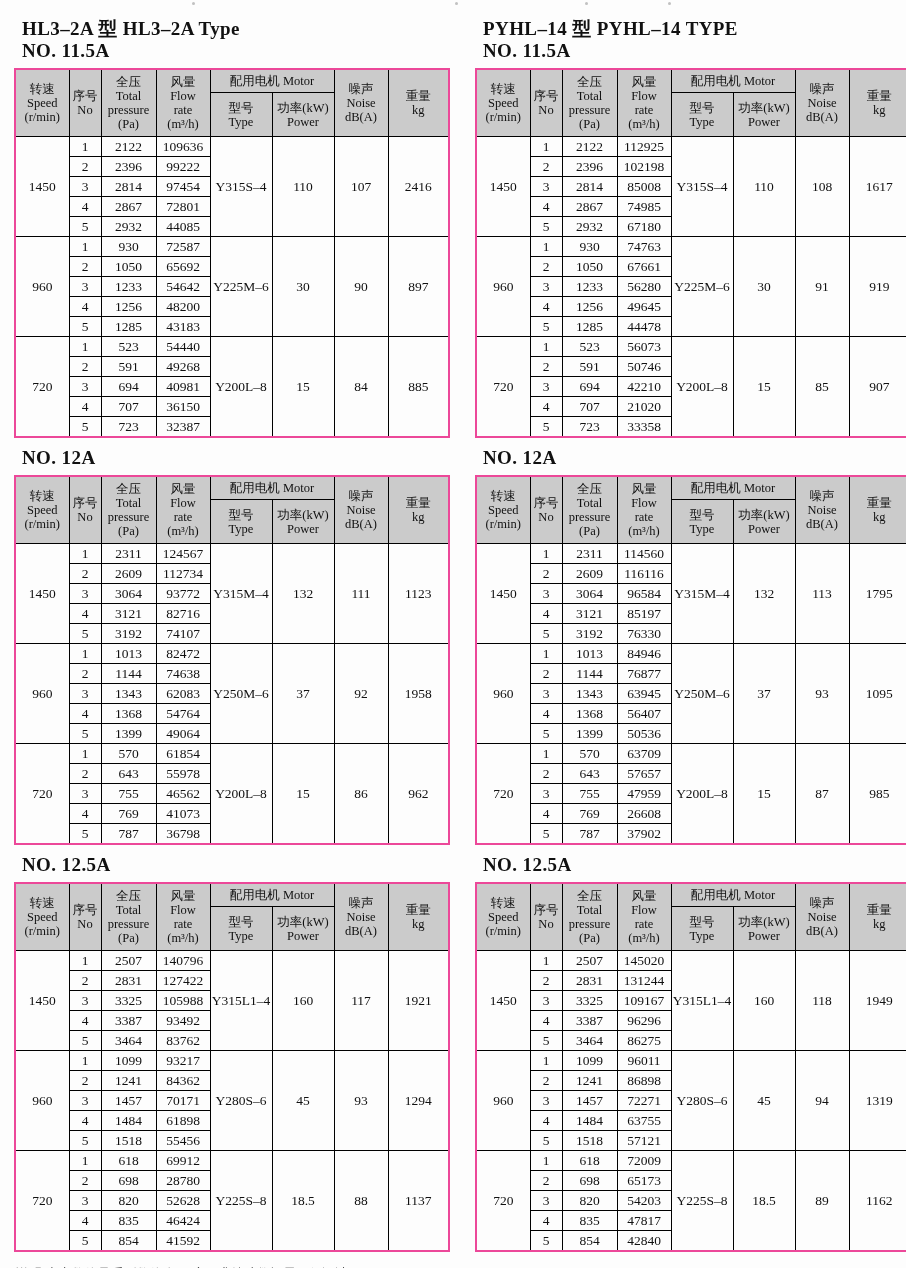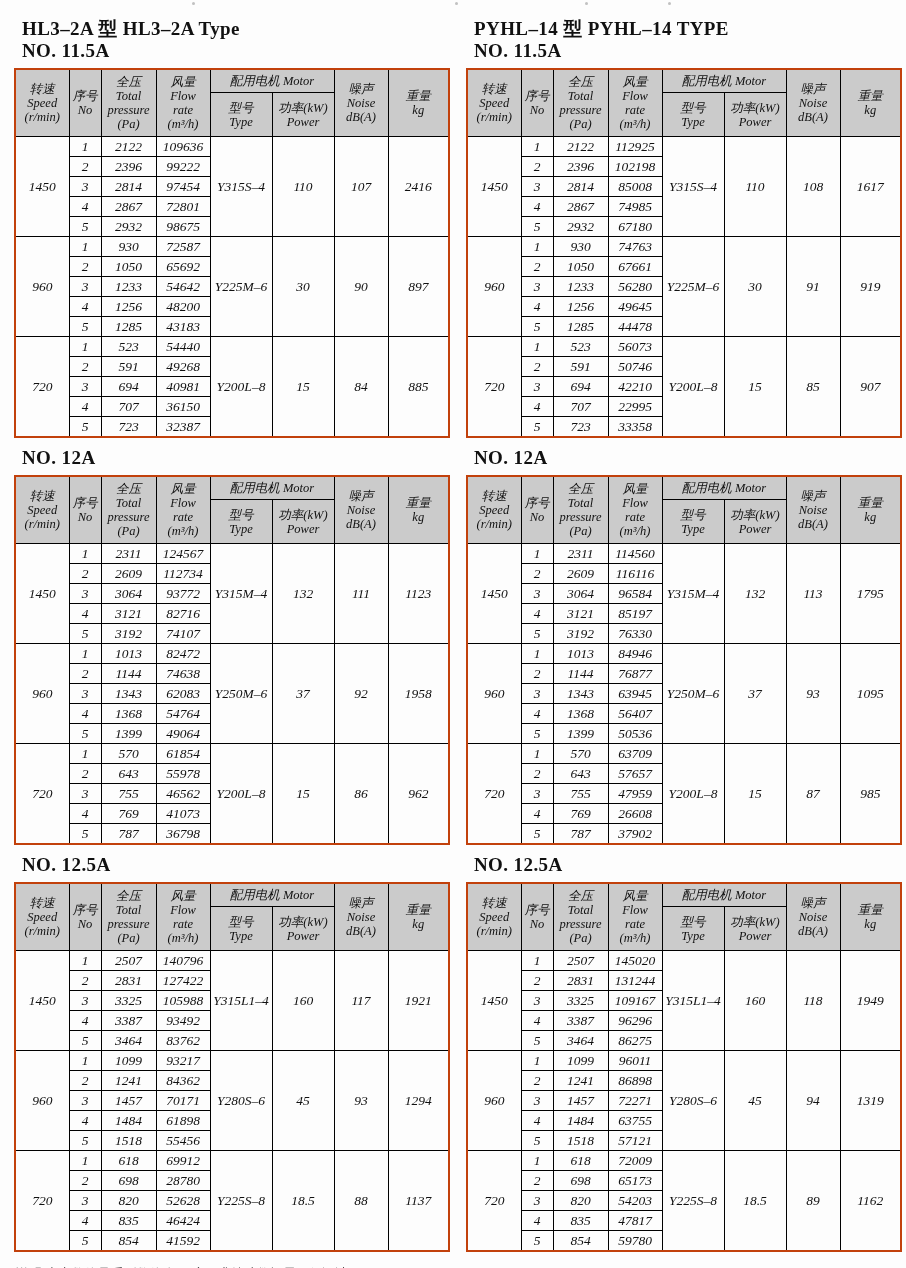--- a/index.html
+++ b/index.html
@@ -5,32 +5,31 @@
   html,body{margin:0;padding:0;}
   body{
     width:906px;height:1268px;background:#fdfdfd;
     font-family:"Liberation Serif","DejaVu Serif",serif;color:#111;
     position:relative;overflow:hidden;
   }
   .content{
     padding:16px 0 0 14px;
     display:grid;
     grid-template-columns:436px 436px;
-    column-gap:16px;
+    column-gap:25px;
   }
   .section{margin-bottom:7px;}
   .title{
     font-size:19px;font-weight:bold;line-height:1.18;
     margin:2px 0 5px 8px;letter-spacing:0.4px;white-space:nowrap;
   }
   .title .tline{display:block;}
   table{
     border-collapse:collapse;table-layout:fixed;width:434px;
-    border:2px solid #c2410c;
-    font-style:italic;
+    border:2px solid #ec4899;
   }
   th,td{
     border:1px solid #000;text-align:center;vertical-align:middle;
     padding:0;overflow:hidden;
   }
   thead th{
     background:#cbcbcb;font-weight:normal;font-size:12.5px;
   }
   thead tr.h1{height:24px;}
   thead tr.h2{height:44px;}
@@ -145,21 +144,21 @@
             <td>97454</td>
           </tr>
           <tr>
             <td>4</td>
             <td>2867</td>
             <td>72801</td>
           </tr>
           <tr>
             <td>5</td>
             <td>2932</td>
-            <td>98675</td>
+            <td>44085</td>
           </tr>
           <tr>
             <td rowspan="5">960</td>
             <td>1</td>
             <td>930</td>
             <td>72587</td>
             <td rowspan="5">Y225M–6</td>
             <td rowspan="5">30</td>
             <td rowspan="5">90</td>
             <td rowspan="5">897</td>
@@ -357,21 +356,21 @@
             <td>50746</td>
           </tr>
           <tr>
             <td>3</td>
             <td>694</td>
             <td>42210</td>
           </tr>
           <tr>
             <td>4</td>
             <td>707</td>
-            <td>22995</td>
+            <td>21020</td>
           </tr>
           <tr>
             <td>5</td>
             <td>723</td>
             <td>33358</td>
           </tr>
         </tbody>
       </table>
     </div>
     <div class="section">
@@ -986,21 +985,21 @@
             <td>54203</td>
           </tr>
           <tr>
             <td>4</td>
             <td>835</td>
             <td>47817</td>
           </tr>
           <tr>
             <td>5</td>
             <td>854</td>
-            <td>59780</td>
+            <td>42840</td>
           </tr>
         </tbody>
       </table>
     </div>
   </div>
 
 <div class="footer">
   <span class="fline">说明:表内数值是系列数值,如用户要求特殊数据需另行设计。</span>
 
 </div>

